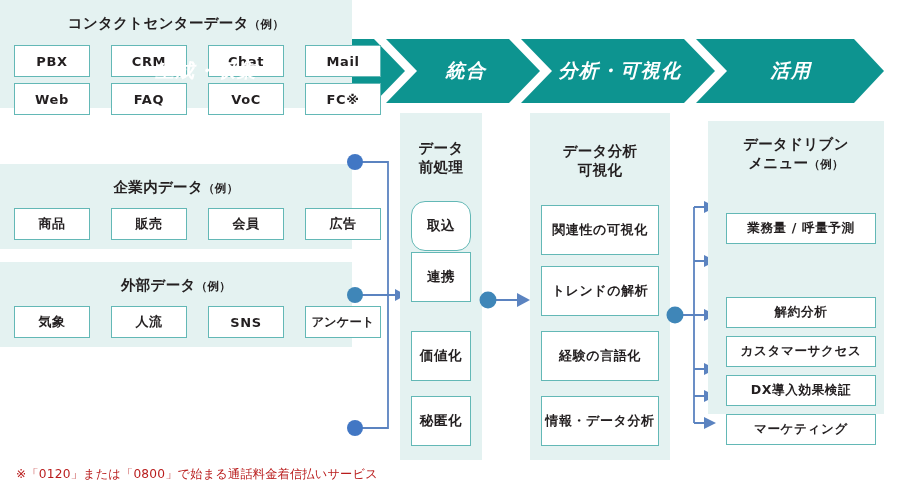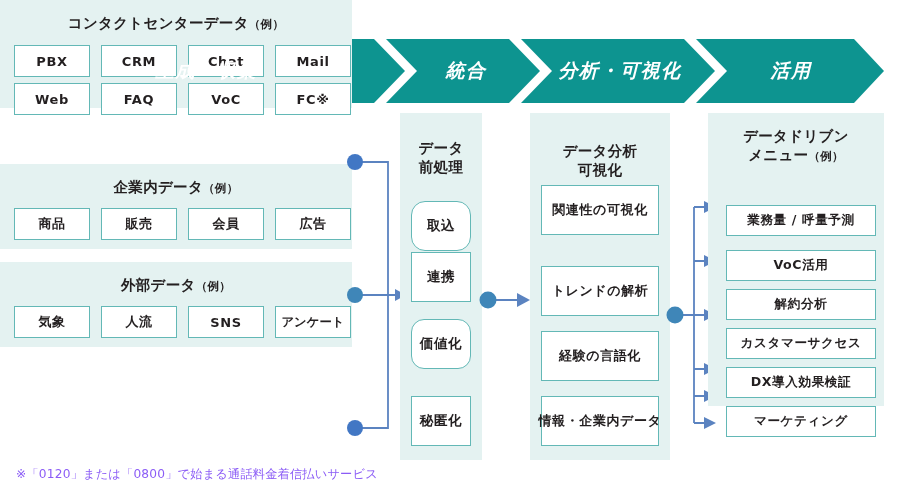--- a/index.html
+++ b/index.html
@@ -91,56 +91,56 @@
   }
   .chip.small {
     font-size: 12.3px;
     letter-spacing: 0.1px;
   }
 
   
   #col-sources { left: 16px; top: 113px; width: 352px; height: 269px; background: transparent; }
   .src-panel { position: absolute; left: 0; width: 352px; background: #e4f2f1; }
   .src-panel > .panel-title { padding-top: 14px; }
-  .src-row { position: absolute; left: 14px; display: flex; gap: 11px; }
+  .src-row { position: absolute; left: 14px; display: flex; gap: 21px; }
   .src-row .chip { width: 76px; height: 32px; }
 
   
   #col-pre { left: 400px; top: 113px; width: 82px; height: 347px; }
   #col-pre .panel-title { padding-top: 26px; }
   #col-pre .chip { position: absolute; left: 11px; width: 60px; height: 50px; font-size: 13.5px; }
 
   
   #col-ana { left: 530px; top: 113px; width: 140px; height: 347px; }
   #col-ana .panel-title { padding-top: 29px; }
   #col-ana .chip { position: absolute; left: 11px; width: 118px; height: 50px; font-size: 13px; }
 
   
-  #col-menu { left: 708px; top: 113px; width: 176px; height: 293px; }
+  #col-menu { left: 708px; top: 121px; width: 176px; height: 293px; }
   #col-menu .panel-title { padding-top: 14px; }
   #col-menu .chip { position: absolute; left: 18px; width: 150px; height: 31px; font-size: 12.6px; }
 
   
   .connector {
     position: absolute;
     pointer-events: none;
   }
   #conn-a { left: 344px; top: 150px; width: 64px; height: 290px; }
   #conn-b { left: 476px; top: 282px; width: 60px; height: 36px; }
   #conn-c { left: 664px; top: 185px; width: 56px; height: 260px; }
 
   
   #footnote {
     position: absolute;
     left: 16px;
     top: 466px;
     font-size: 12.2px;
     font-weight: normal;
     letter-spacing: 0.2px;
-    color: #8b5cf6;
+    color: #b91c1c;
     white-space: nowrap;
   }
 </style>
 </head>
 <body>
 
 <div id="stage">
 
   <div id="phase-banner">
     <svg viewBox="0 0 868 64" preserveAspectRatio="none">
@@ -200,57 +200,56 @@
     <circle cx="11" cy="12" r="8" fill="#4277c4"></circle>
     <circle cx="11" cy="145" r="8" fill="#3f86b8"></circle>
     <circle cx="11" cy="278" r="8" fill="#4277c4"></circle>
   </svg>
 
   <div id="col-pre" class="panel">
     <div class="panel-title">データ
 前処理</div>
     <div class="chip" style="top:88px;border-radius:14px;">取込</div>
     <div class="chip" style="top:139px;">連携</div>
-    <div class="chip" style="top:206px;border-radius:13px;">価値化</div>
+    <div class="chip" style="top:218px;">価値化</div>
     <div class="chip" style="top:283px;">秘匿化</div>
   </div>
 
   <svg id="conn-b" class="connector" viewBox="0 0 60 36">
     <path d="M11,18 L46,18" stroke="#5b83c0" stroke-width="1.8" fill="none"></path>
     <path d="M41,11 L54,18 L41,25 Z" fill="#5b83c0"></path>
     <circle cx="12" cy="18" r="8.5" fill="#3f86b8"></circle>
   </svg>
 
   <div id="col-ana" class="panel">
     <div class="panel-title">データ分析
 可視化</div>
-    <div class="chip" style="top:72px;">関連性の可視化</div>
+    <div class="chip" style="top:92px;">関連性の可視化</div>
     <div class="chip" style="top:153px;">トレンドの解析</div>
     <div class="chip" style="top:218px;">経験の言語化</div>
-    <div class="chip" style="top:283px;">情報・企業内データ</div>
+    <div class="chip" style="top:283px;">情報・データ分析</div>
   </div>
 
   <svg id="conn-c" class="connector" viewBox="0 0 56 260">
     <path d="M12,130 L30,130 M30,22 L30,238
              M30,22 L44,22  M30,76 L44,76  M30,130 L44,130
              M30,184 L44,184 M30,211 L44,211 M30,238 L44,238" stroke="#5b83c0" stroke-width="1.8" fill="none"></path>
     <path d="M40,16  L52,22  L40,28  Z" fill="#5b83c0"></path>
     <path d="M40,70  L52,76  L40,82  Z" fill="#5b83c0"></path>
     <path d="M40,124 L52,130 L40,136 Z" fill="#5b83c0"></path>
     <path d="M40,178 L52,184 L40,190 Z" fill="#5b83c0"></path>
     <path d="M40,205 L52,211 L40,217 Z" fill="#5b83c0"></path>
     <path d="M40,232 L52,238 L40,244 Z" fill="#5b83c0"></path>
     <circle cx="11" cy="130" r="8.5" fill="#3f86b8"></circle>
   </svg>
 
   <div id="col-menu" class="panel">
     <div class="panel-title"><span>データドリブン
 メニュー</span><span class="sub">（例）</span></div>
     <div class="chip" style="top:92px;">業務量 / 呼量予測</div>
-    <div class="chip" style="top:137px;">VoC活用</div>
     <div class="chip" style="top:176px;">解約分析</div>
     <div class="chip" style="top:215px;">カスタマーサクセス</div>
     <div class="chip" style="top:254px;">DX導入効果検証</div>
     <div class="chip" style="top:293px;">マーケティング</div>
   </div>
 
   <div id="footnote">※「0120」または「0800」で始まる通話料金着信払いサービス</div>
 
 </div>
 

